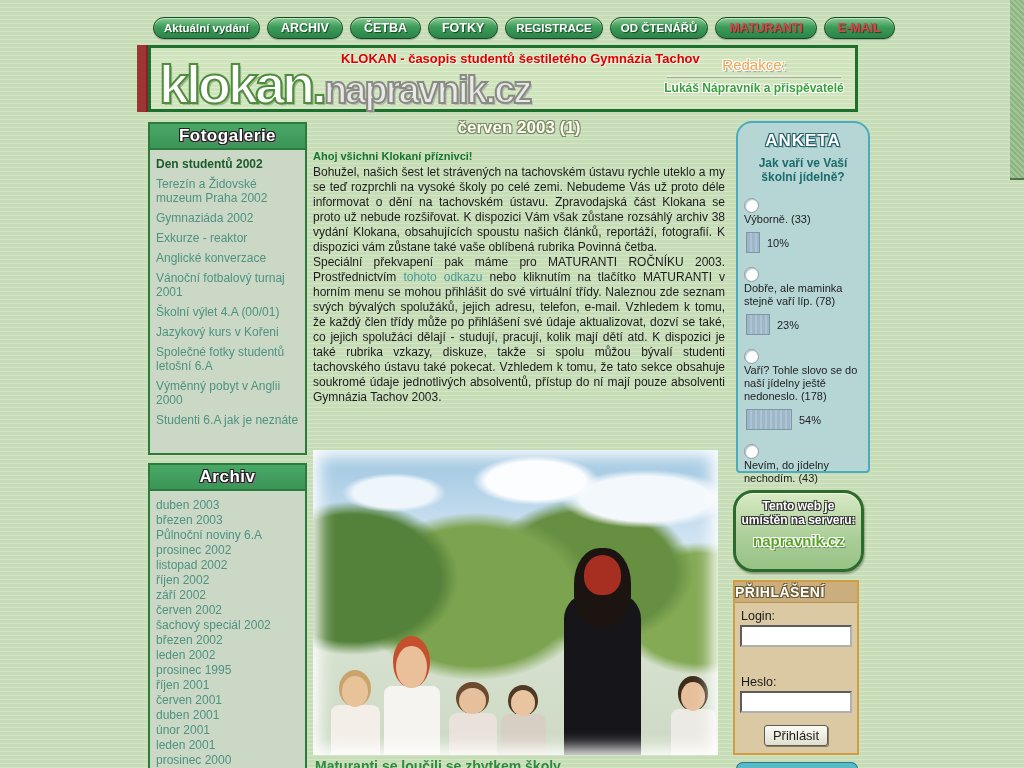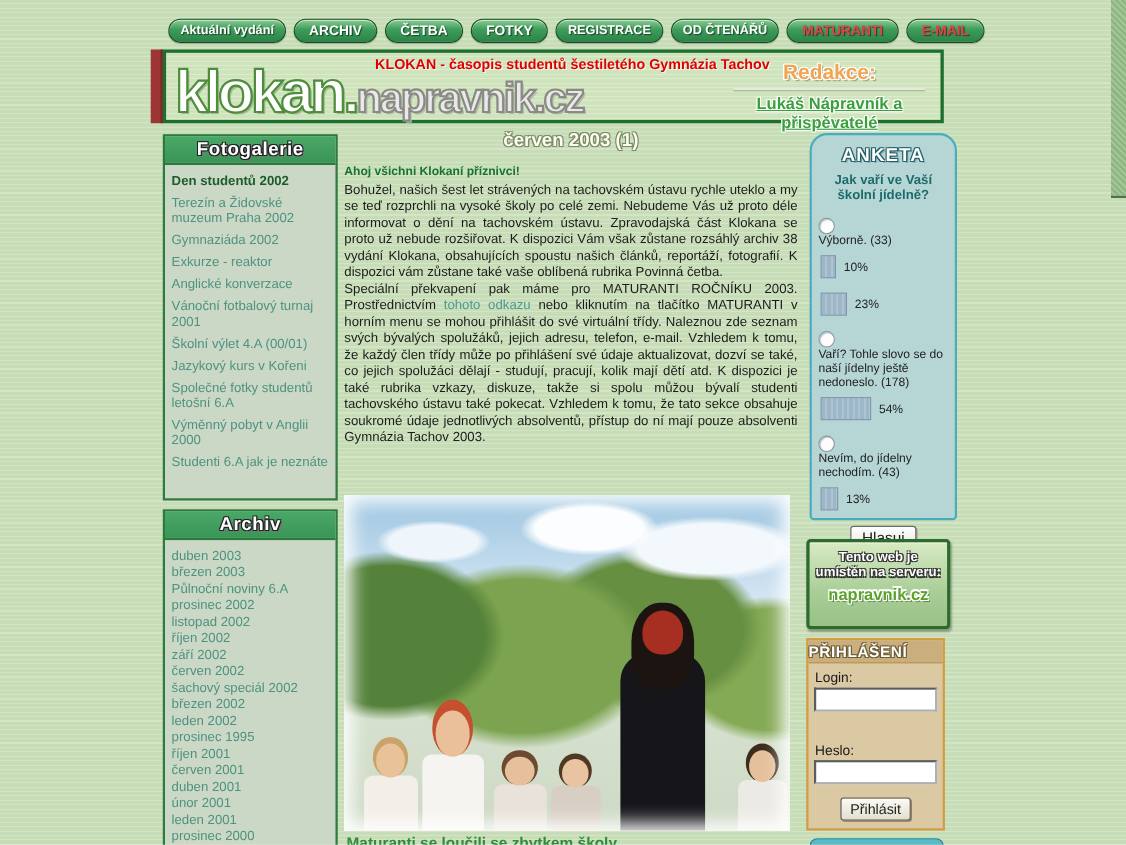--- a/index.html
+++ b/index.html
@@ -31,25 +31,25 @@
   #banner-box{position:relative;flex:1;border:3px solid #1d6f2d;
     background:repeating-linear-gradient(to bottom,#cfe4bd 0 3px,#dcebcc 3px 4px);}
   #banner-tagline{position:absolute;left:190px;top:3px;font-size:13px;font-weight:bold;color:#e00000;
     text-shadow:1px 1px 0 rgba(255,255,255,.7);white-space:nowrap;}
   #logo{position:absolute;left:8px;bottom:-2px;white-space:nowrap;cursor:pointer;line-height:1;}
   #logo-main{font-size:54px;font-weight:bold;letter-spacing:-3px;color:#fff;
     -webkit-text-stroke:2px #4d8d3b;text-shadow:2px 2px 0 #9dbb8d;}
   #logo-suffix{font-size:38px;font-weight:bold;letter-spacing:-2px;color:#e9e9e9;
     -webkit-text-stroke:2px #8a8a84;text-shadow:2px 2px 0 #b5bfab;}
   #redakce{position:absolute;right:6px;top:8px;text-align:center;width:190px;}
-  #redakce-label{font-size:19px;font-weight:bold;color:#f2a452;
+  #redakce-label{font-size:15px;font-weight:normal;color:#f2a452;
     text-shadow:-1px -1px 0 #fff,1px -1px 0 #fff,-1px 1px 0 #fff,1px 1px 0 #fff,2px 2px 1px #9a9a8a;}
   #redakce-underline{height:2px;background:#e4ecd8;margin:2px 8px 4px 8px;box-shadow:0 1px 0 #a0b090;}
-  #redakce-value{font-size:15px;font-weight:bold;color:#3aa03c;
-    text-shadow:-1px -1px 0 #fff,1px -1px 0 #fff,-1px 1px 0 #fff,1px 1px 0 #fff;text-decoration:underline;}
+  #redakce-value{font-size:12px;font-weight:bold;color:#3aa03c;
+    text-shadow:-1px -1px 0 #fff,1px -1px 0 #fff,-1px 1px 0 #fff,1px 1px 0 #fff;}
   
   .panel{position:absolute;left:148px;width:155px;border:2px solid #2c7a3c;background:#ccd8c6;}
   #fotogalerie{top:122px;height:329px;}
   #archiv{top:463px;height:320px;}
   .panel-header{height:24px;background:linear-gradient(#4aa867,#3a9557);border-bottom:2px solid #2c7a3c;
     text-align:center;line-height:24px;}
   .panel-header span{font-size:17px;font-weight:bold;color:#fff;letter-spacing:.5px;
     text-shadow:-1px -1px 0 #222,1px -1px 0 #222,-1px 1px 0 #222,1px 1px 0 #222,2px 2px 0 #777;}
   .panel-body{padding:7px 6px;}
   .fg-item{display:block;font-size:12px;line-height:14px;color:#4e9280;text-decoration:none;
@@ -97,21 +97,21 @@
   .opt-label{flex:1;}
   .bar-line{display:flex;align-items:center;margin-top:6px;margin-left:2px;}
   .bar{height:19px;background:repeating-linear-gradient(to right,#9db7c9 0 3px,#aec4d2 3px 5px);
     border:1px solid #7e95a6;}
   .pct{font-size:11px;color:#222;margin-left:7px;}
   #hlasuj{display:block;margin:14px auto 0 auto;font-size:14px;padding:2px 10px;
     background:linear-gradient(#ffffff,#e4e4da);border:1px solid #6a6a6a;border-radius:3px;
     box-shadow:1px 1px 0 #888;cursor:pointer;color:#222;font-family:"Liberation Sans",sans-serif;}
   
   #server-badge{position:absolute;left:733px;top:490px;width:125px;height:70px;
-    background:linear-gradient(#d8eac4,#a9cd96 60%,#98c286);border:3px solid #2c6b2c;border-radius:4px;
+    background:linear-gradient(#d8eac4,#a9cd96 60%,#98c286);border:3px solid #2c6b2c;border-radius:20px;
     box-shadow:inset 0 1px 0 #eef6e4,1px 2px 2px rgba(0,0,0,.3);text-align:center;padding-top:6px;cursor:pointer;}
   .badge-line{font-size:12px;font-weight:bold;color:#fff;line-height:14px;
     text-shadow:-1px -1px 0 #333,1px -1px 0 #333,-1px 1px 0 #333,1px 1px 0 #333;}
   #server-domain{margin-top:5px;font-size:15px;font-weight:bold;color:#5aa22a;
     text-shadow:-1px -1px 0 #fff,1px -1px 0 #fff,-1px 1px 0 #fff,1px 1px 0 #fff,2px 2px 0 #6a8a5a;}
   
   #login-box{position:absolute;left:733px;top:580px;width:122px;height:171px;
     background:#dbc9a4;border:2px solid #d19c42;}
   #login-header{height:20px;background:#cbae7e;border-bottom:1px solid #b8944e;text-align:left;
     font-size:14px;font-weight:bold;color:#fff;line-height:20px;letter-spacing:.5px;
@@ -248,20 +248,24 @@
         <div class="opt-line">
           <span class="radio"></span>
           <span class="opt-label">Výborně. (33)</span>
         </div>
         <div class="bar-line">
           <span class="bar" style="width: 12px;"></span>
           <span class="pct">10%</span>
         </div>
       </div>
       <div class="anketa-opt">
+        <div class="opt-line">
+          <span class="radio"></span>
+          <span class="opt-label">Dobře, ale maminka stejně vaří líp. (78)</span>
+        </div>
         <div class="bar-line">
           <span class="bar" style="width: 22px;"></span>
           <span class="pct">23%</span>
         </div>
       </div>
       <div class="anketa-opt">
         <div class="opt-line">
           <span class="radio"></span>
           <span class="opt-label">Vaří? Tohle slovo se do naší jídelny ještě nedoneslo. (178)</span>
         </div>

